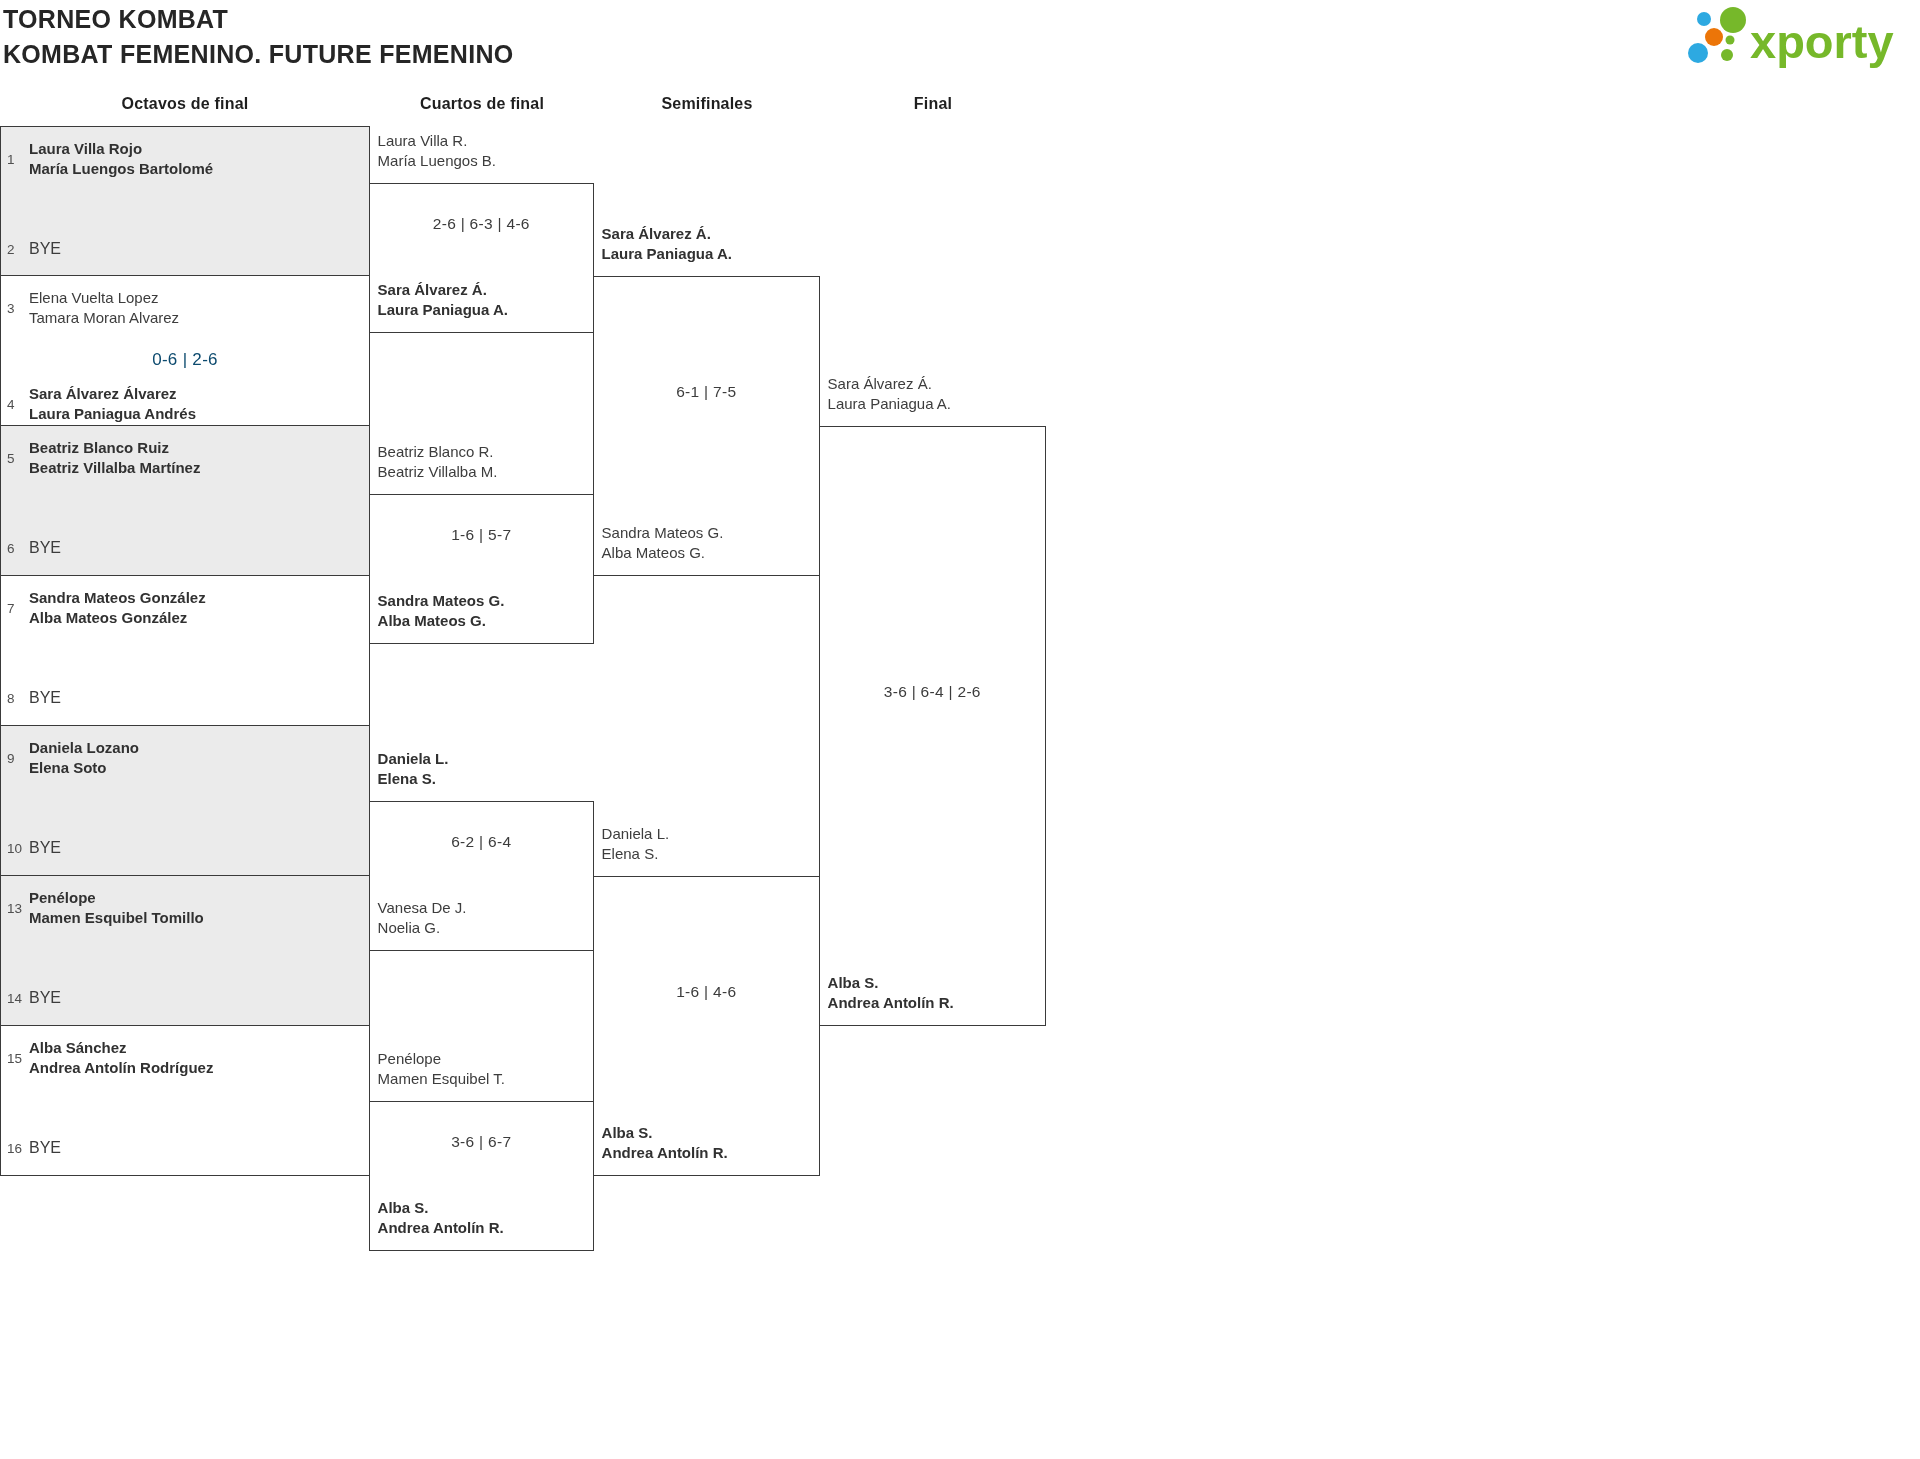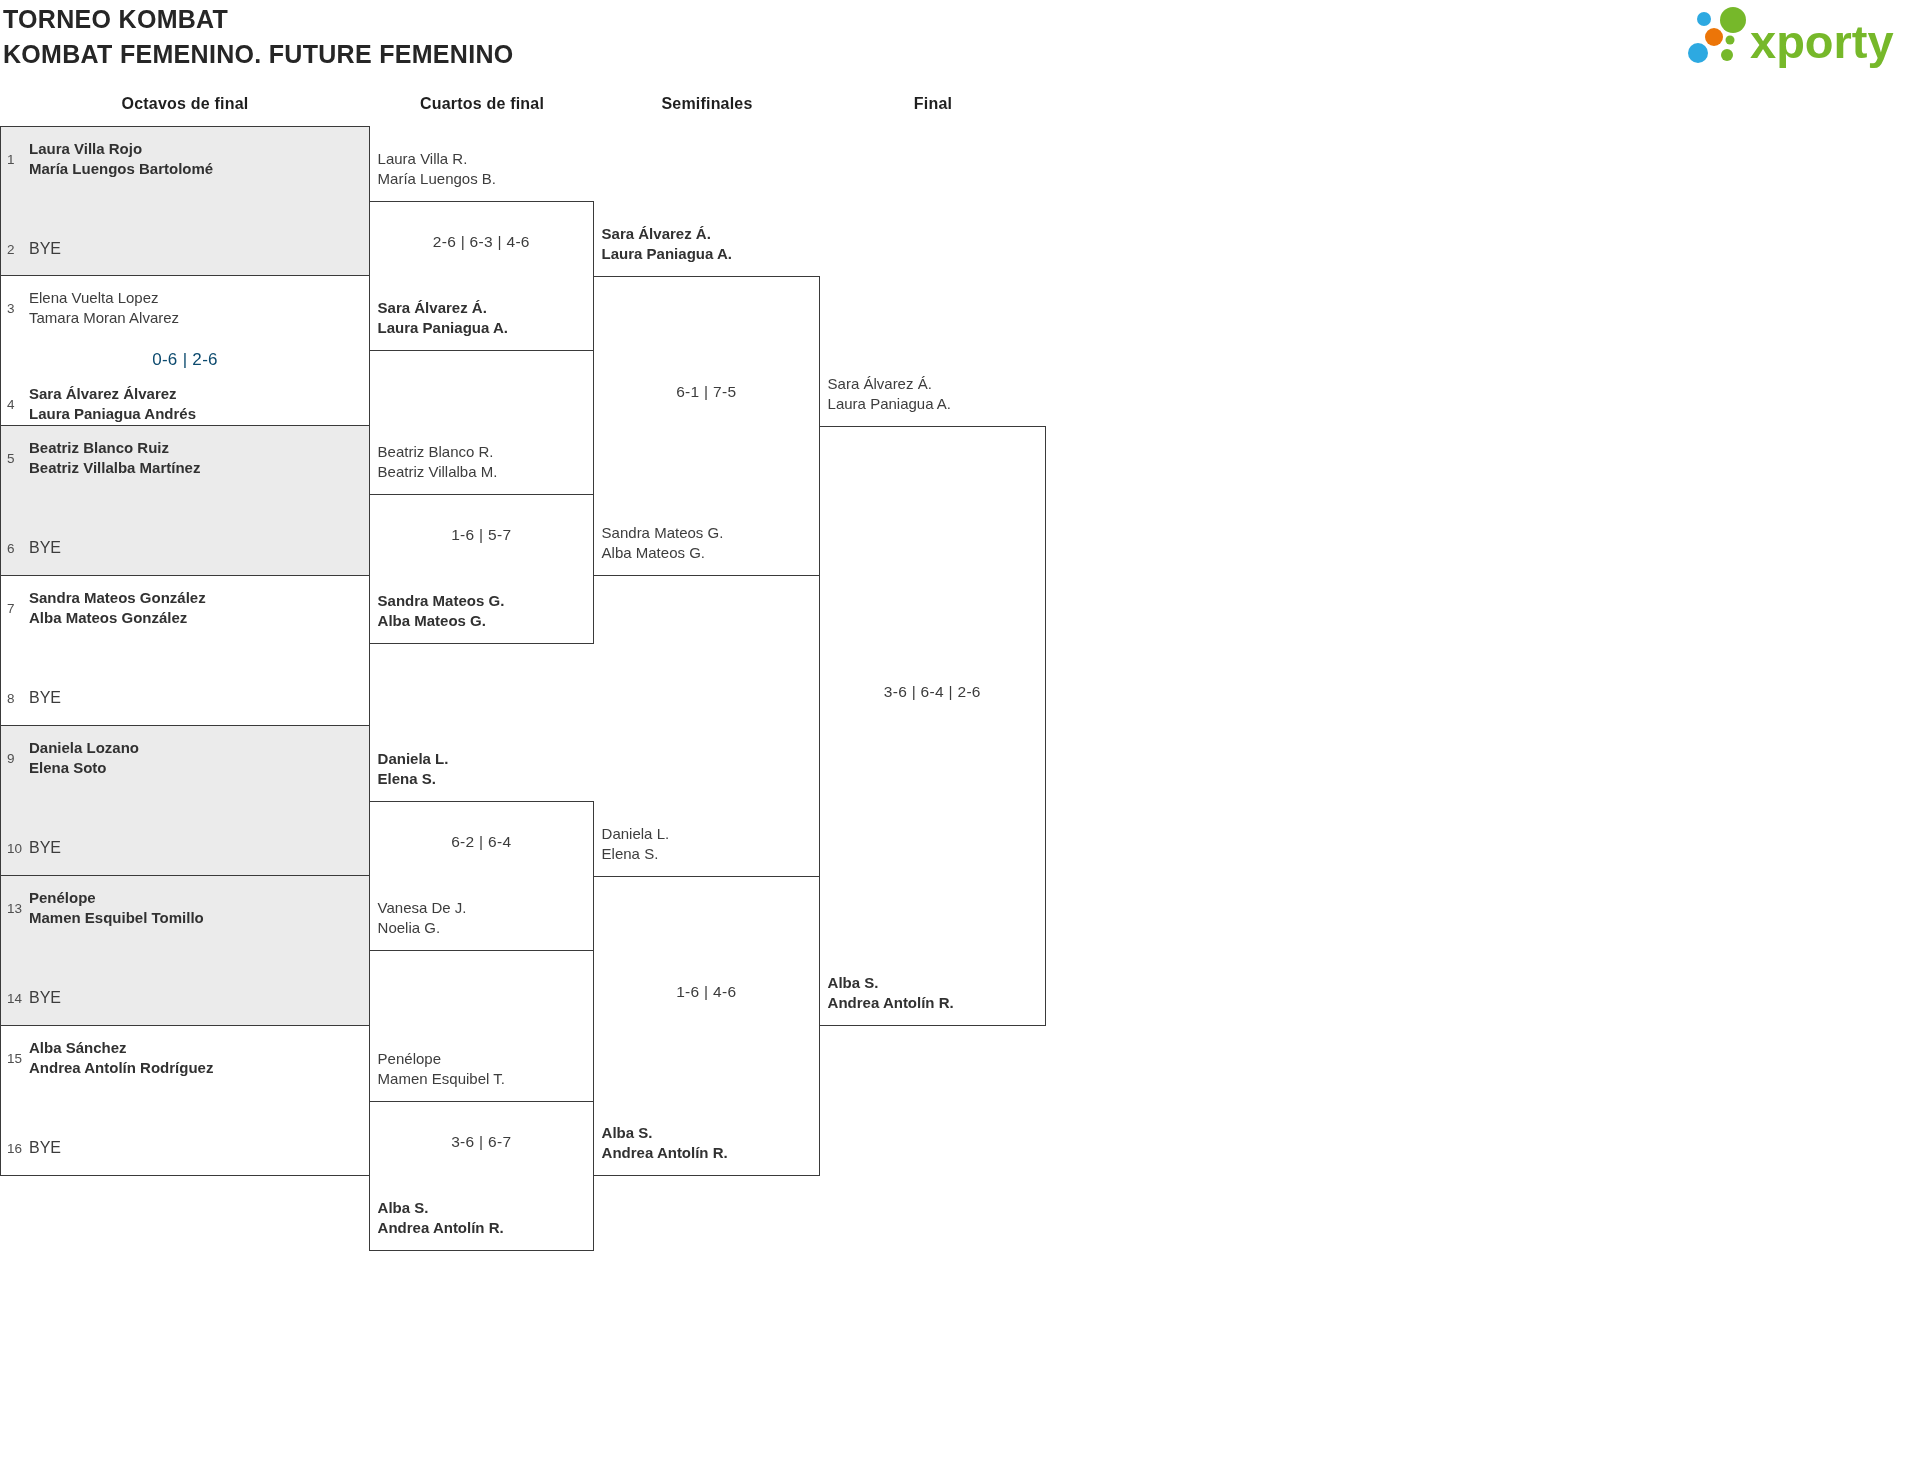--- a/index.html
+++ b/index.html
@@ -31,21 +31,21 @@
   .trow-b.byerow{top:113px;align-items:baseline;}
   .seed{flex:0 0 22px;font-size:13.5px;color:#4f4f4f;}
   .trow-a .seed,.trow-b:not(.byerow) .seed{align-self:center;}
   .tnames{font-size:15px;line-height:20px;color:#3d3d3d;white-space:nowrap;}
   .byetxt{font-size:16px;color:#3c3c3c;}
   .oscore{position:absolute;top:74px;left:0;right:0;text-align:center;
           font-size:17px;letter-spacing:.3px;color:#0c4a6e;}
   
   .mbox{position:absolute;border:1.4px solid #3a3a3a;}
   .qbox{left:368.6px;width:225.4px;height:150px;}
-  .q1{top:201px;}.q2{top:494px;}.q3{top:801px;}.q4{top:1101px;}
+  .q1{top:183px;}.q2{top:494px;}.q3{top:801px;}.q4{top:1101px;}
   .sbox{left:592.6px;width:227.4px;height:300px;}
   .s1{top:276px;}.s2{top:876px;}
   .fbox{left:818.6px;width:227.4px;height:600px;top:426px;}
   .plabel{position:absolute;left:8px;font-size:15px;line-height:20px;
           color:#3d3d3d;white-space:nowrap;}
   .plabel.ptop{top:-53px;}
   .plabel.pbottom{bottom:12px;}
   .mscore{position:absolute;left:0;right:0;text-align:center;font-size:15.5px;
           letter-spacing:.3px;color:#3c3c3c;}
   .qbox .mscore{top:31px;}

